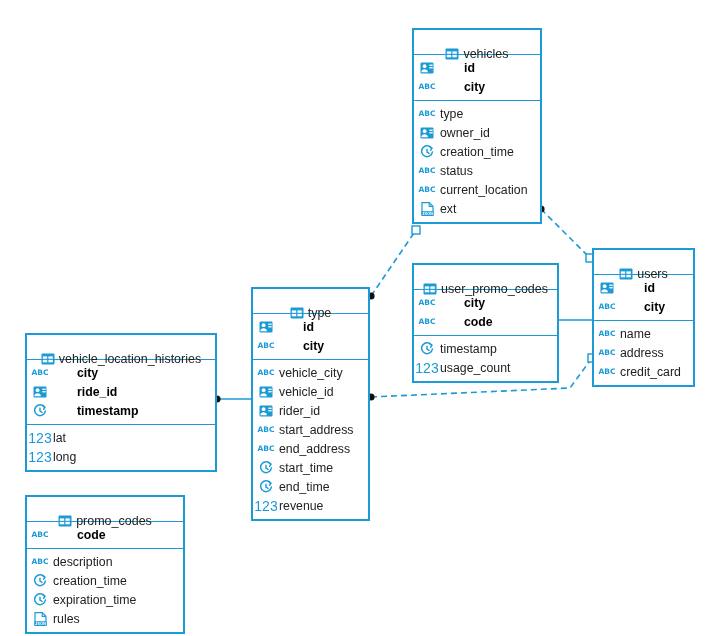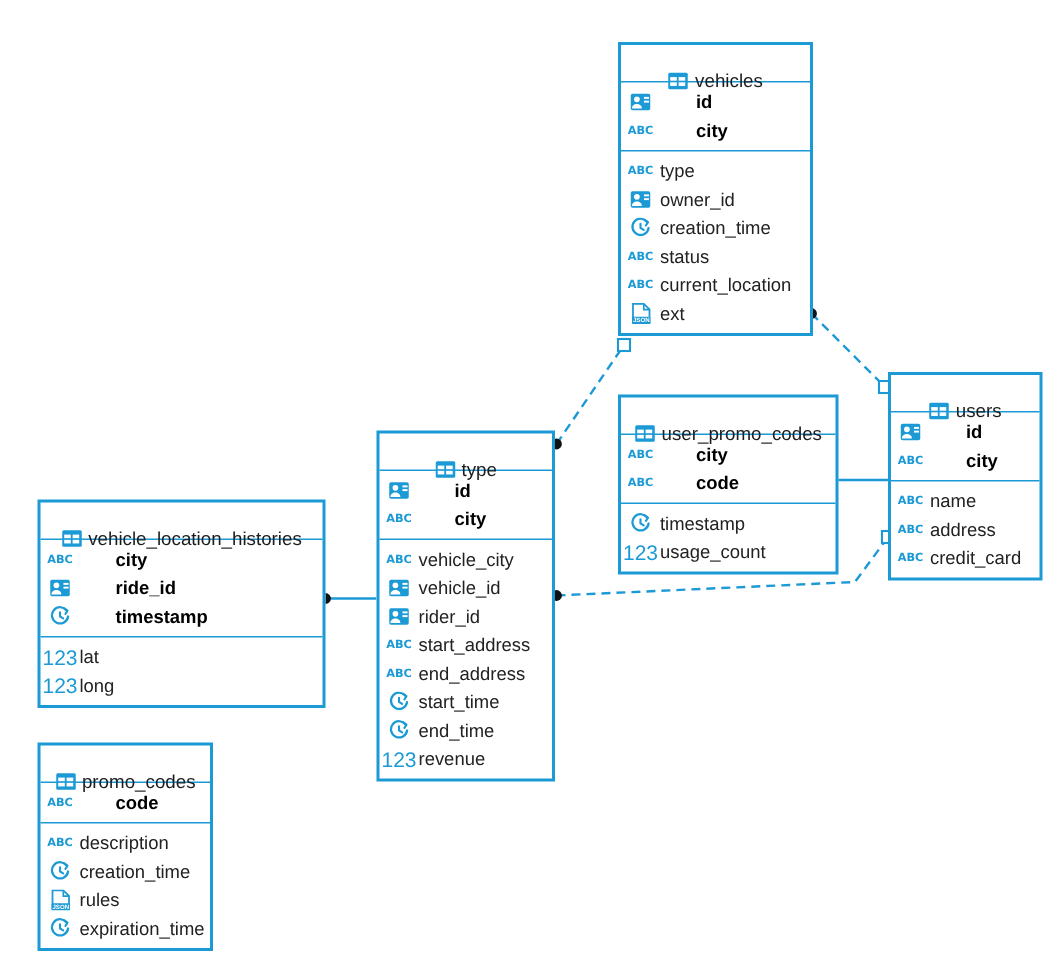--- a/index.html
+++ b/index.html
@@ -458,21 +458,21 @@
           <span class="fname">lat</span>
         </div>
         <div class="field">
           <span class="ic">
             <span class="ic-123">123</span>
           </span>
           <span class="fname">long</span>
         </div>
       </div>
     </div>
-    <div class="table" style="left: 25px; top: 495px; width: 117px;">
+    <div class="table" style="left: 25px; top: 495px; width: 160px;">
       <div class="table-header"><span class="tbl-icon" style="display: inline-flex;">
           <svg width="14" height="12" viewBox="0 0 14 12">
             <rect x="0.5" y="0.5" width="13" height="11" rx="1" fill="#1b9ad6"></rect>
             <rect x="1.8" y="3.4" width="4.4" height="2.4" fill="#ffffff"></rect>
             <rect x="7.4" y="3.4" width="4.4" height="2.4" fill="#ffffff"></rect>
             <rect x="1.8" y="6.9" width="4.4" height="2.4" fill="#ffffff"></rect>
             <rect x="7.4" y="6.9" width="4.4" height="2.4" fill="#ffffff"></rect>
           </svg>
         </span><span>promo_codes</span></div>
       <div class="section keys">
@@ -495,34 +495,34 @@
             <svg width="14" height="14" viewBox="0 0 14 14">
               <path d="M11.6 3.3A5.4 5.4 0 1 0 12.4 7" fill="none" stroke="#1b9ad6" stroke-width="1.5" stroke-linecap="round"></path>
               <path d="M9.7 1.6l2.3 1.5-1.4 2.2" fill="none" stroke="#1b9ad6" stroke-width="1.4" stroke-linecap="round" stroke-linejoin="round"></path>
               <path d="M7 4.2V7l2.1 1.3" fill="none" stroke="#1b9ad6" stroke-width="1.4" stroke-linecap="round"></path>
             </svg>
           </span>
           <span class="fname">creation_time</span>
         </div>
         <div class="field">
           <span class="ic">
+            <svg width="14" height="14" viewBox="0 0 14 14">
+              <path d="M11.6 3.3A5.4 5.4 0 1 0 12.4 7" fill="none" stroke="#1b9ad6" stroke-width="1.5" stroke-linecap="round"></path>
+              <path d="M9.7 1.6l2.3 1.5-1.4 2.2" fill="none" stroke="#1b9ad6" stroke-width="1.4" stroke-linecap="round" stroke-linejoin="round"></path>
+              <path d="M7 4.2V7l2.1 1.3" fill="none" stroke="#1b9ad6" stroke-width="1.4" stroke-linecap="round"></path>
+            </svg>
+          </span>
+          <span class="fname">expiration_time</span>
+        </div>
+        <div class="field">
+          <span class="ic">
             <svg width="13" height="14" viewBox="0 0 13 14">
               <path d="M1 0.6h7.2L12 4.3V13.4H1z" fill="#ffffff" stroke="#1b9ad6" stroke-width="1.2"></path>
               <path d="M8.2 0.8v3.6H11.8" fill="none" stroke="#1b9ad6" stroke-width="1.1"></path>
               <rect x="0.4" y="9.2" width="12.2" height="4.4" rx="0.6" fill="#1b9ad6"></rect>
               <text x="6.5" y="12.75" font-family="Liberation Sans, sans-serif" font-size="4.1" font-weight="bold" fill="#ffffff" text-anchor="middle">JSON</text>
             </svg>
           </span>
           <span class="fname">rules</span>
         </div>
-        <div class="field">
-          <span class="ic">
-            <svg width="14" height="14" viewBox="0 0 14 14">
-              <path d="M11.6 3.3A5.4 5.4 0 1 0 12.4 7" fill="none" stroke="#1b9ad6" stroke-width="1.5" stroke-linecap="round"></path>
-              <path d="M9.7 1.6l2.3 1.5-1.4 2.2" fill="none" stroke="#1b9ad6" stroke-width="1.4" stroke-linecap="round" stroke-linejoin="round"></path>
-              <path d="M7 4.2V7l2.1 1.3" fill="none" stroke="#1b9ad6" stroke-width="1.4" stroke-linecap="round"></path>
-            </svg>
-          </span>
-          <span class="fname">expiration_time</span>
-        </div>
       </div>
     </div>
   </div>
 
 </body></html>

